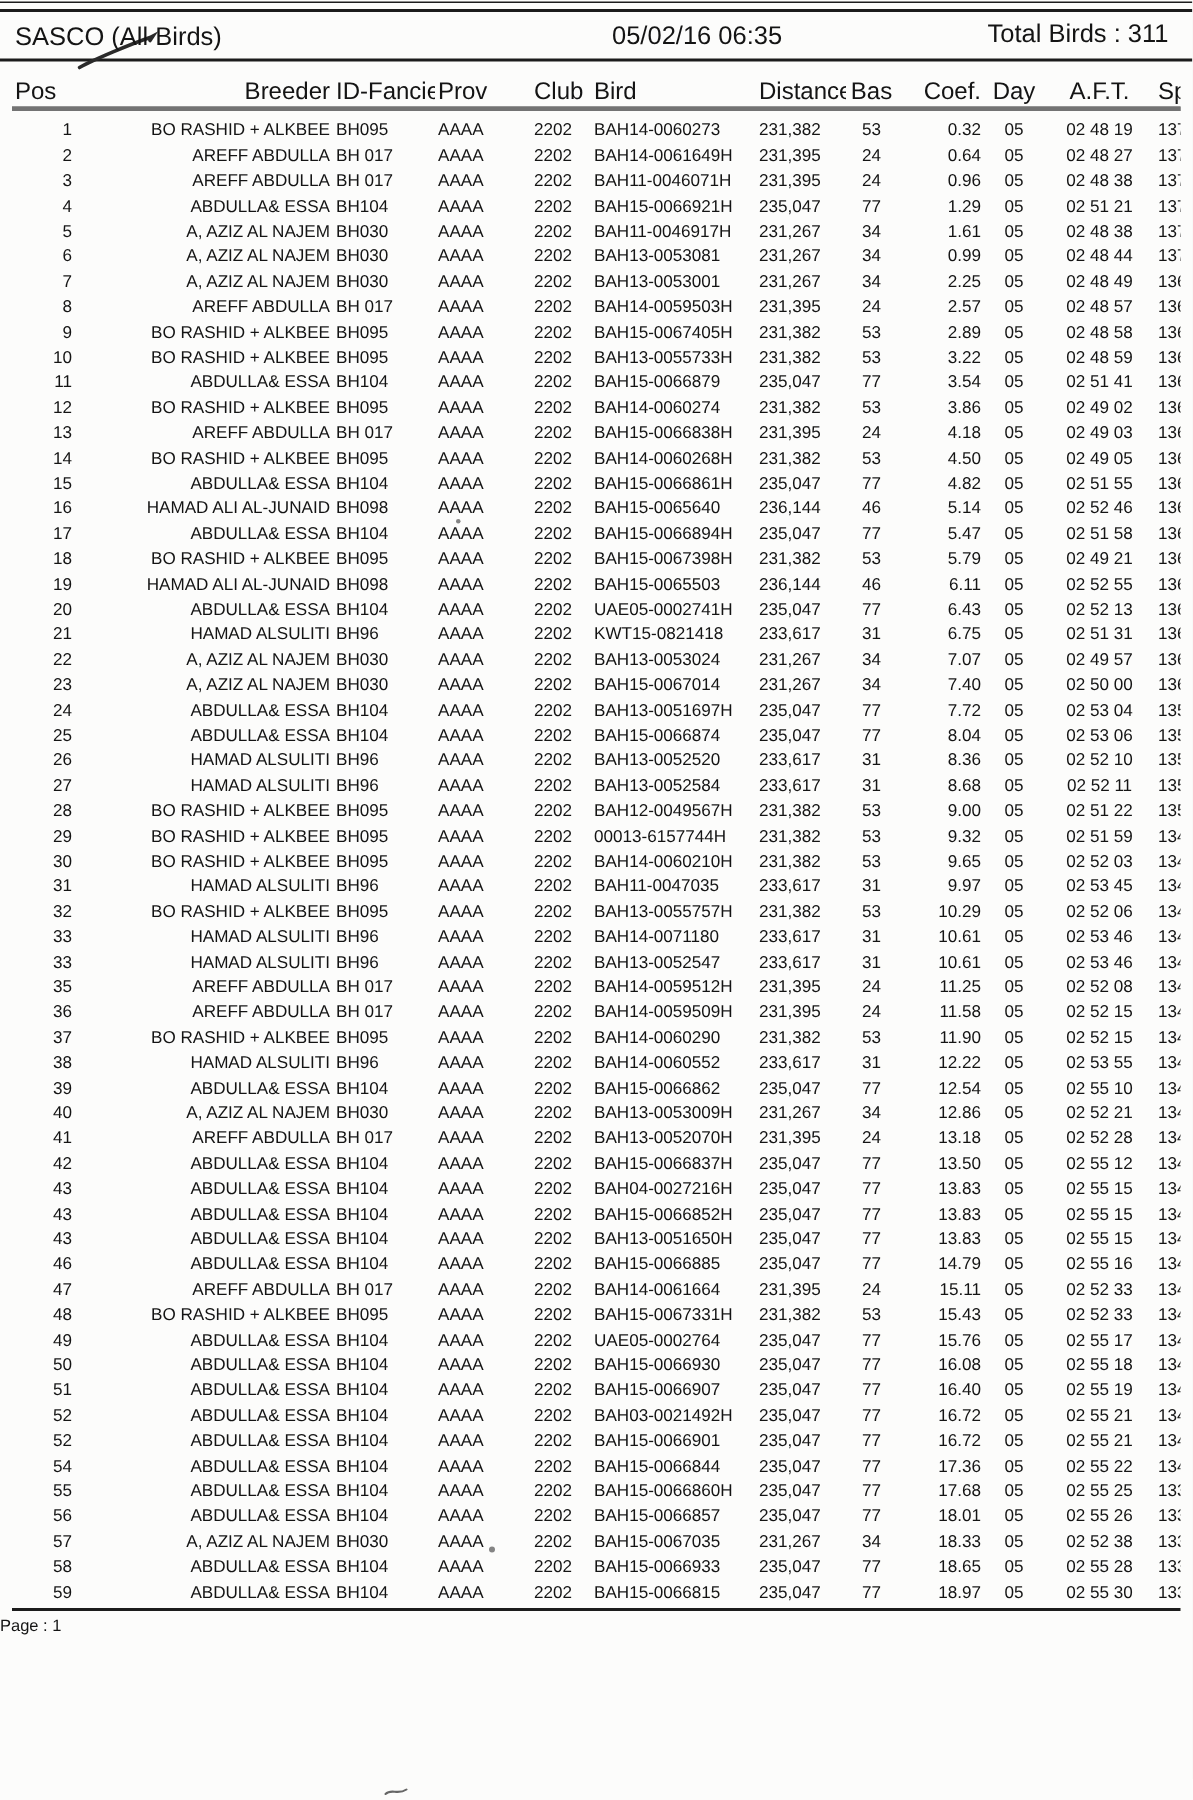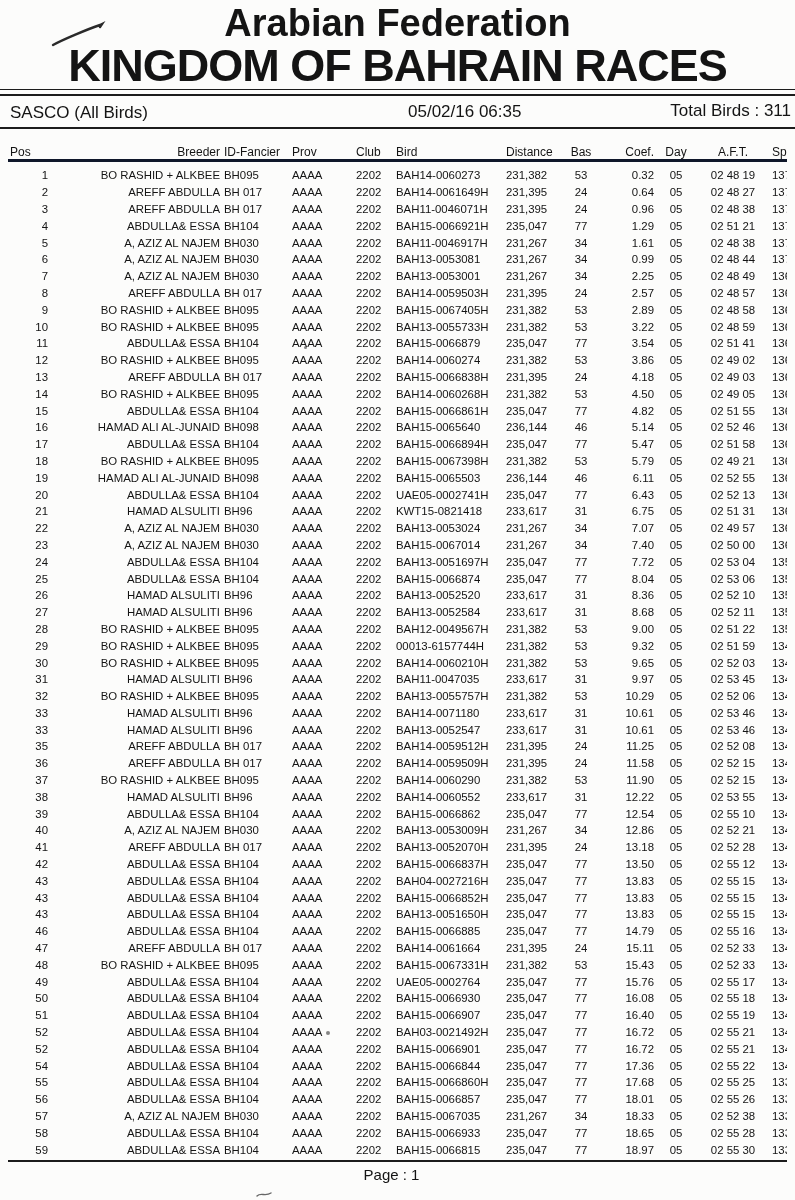--- a/index.html
+++ b/index.html
@@ -31,79 +31,75 @@
   .rule-c { height: 0; border-top: 2px solid #1c1c1c; }
   .rule-bottom { height: 0; border-top: 2px solid #1c1c1c; margin: 2px 8px 0 8px; }
 
   .info-bar {
     position: relative;
     height: 31px;
     font-size: 17px;
   }
   .info-left  { position: absolute; left: 10px;  top: 7px; }
   .info-center{ position: absolute; left: 408px; top: 6px; }
-  .info-right { position: absolute; right: 4px;  top: 5px; }
+  .info-right { position: absolute; right: 16px;  top: 5px; }
 
   table.results {
     table-layout: fixed;
     border-collapse: collapse;
     width: 779px;
     margin: 0 8px;
   }
   table.results th, table.results td {
     padding: 0 2px;
     white-space: nowrap;
     overflow: hidden;
     font-weight: normal;
   }
   thead th {
-    font-size: 12px;
+    font-size: 16px;
     height: 30px;
     vertical-align: bottom;
     padding-bottom: 3px;
-    border-bottom: 3px solid #0f172a;
+    border-bottom: 3px solid #737373;
     text-align: left;
   }
   tbody td { font-size: 11.4px; height: 16.8px; }
   tbody tr:first-child td { padding-top: 5px; }
 
   .col-pos      { width: 38px;  text-align: right; }
   thead .col-pos{ text-align: left; }
   .col-breeder  { width: 168px; text-align: right; padding-left: 6px; }
   .col-id_fancier { width: 64px; text-align: left; }
   .col-prov     { width: 60px;  text-align: left; margin-left: 24px; }
   .col-club     { width: 36px;  text-align: left; }
   .col-bird     { width: 106px; text-align: left; font-weight: bold; }
   .col-distance { width: 56px;  text-align: left; }
   .col-bas      { width: 30px;  text-align: center; }
   .col-coef     { width: 54px;  text-align: right; font-weight: bold; }
   .col-day      { width: 36px;  text-align: center; }
   .col-aft      { width: 70px;  text-align: center; padding-left: 8px; }
   .col-speed    { text-align: right; font-weight: bold; }
 
-  .page-footer { text-align: center; padding: 4px 12px 0 0; font-size: 15px; }
+  .page-footer { text-align: left; padding: 4px 12px 0 0; font-size: 11px; }
 </style>
 </head>
 <body>
 
 <div class="page">
 
   <svg class="pen-mark" width="160" height="70" viewBox="0 0 160 70">
     <path d="M53,45 C62,40 88,29 100,25 L102,24 L100,27" fill="none" stroke="#2a2a2a" stroke-width="2.4" stroke-linecap="round"></path>
   </svg>
   <div class="speck speck-1"></div>
   <div class="speck speck-2"></div>
   <svg class="squiggle" style="left:255px; top:1188px;" width="24" height="12" viewBox="0 0 24 12">
     <path d="M2,8 C6,4 10,9 16,5" fill="none" stroke="#666" stroke-width="1.4" stroke-linecap="round"></path>
   </svg>
 
-  <div class="title-block">
-    <div class="title-line1">Arabian Federation</div>
-    <div class="title-line2">KINGDOM OF BAHRAIN RACES</div>
-  </div>
 
   <div class="rule-a"></div>
   <div class="rule-b"></div>
 
   <div class="info-bar">
     <span class="info-left">SASCO (All Birds)</span>
     <span class="info-center">05/02/16  06:35</span>
     <span class="info-right">Total Birds : 311</span>
   </div>
 

